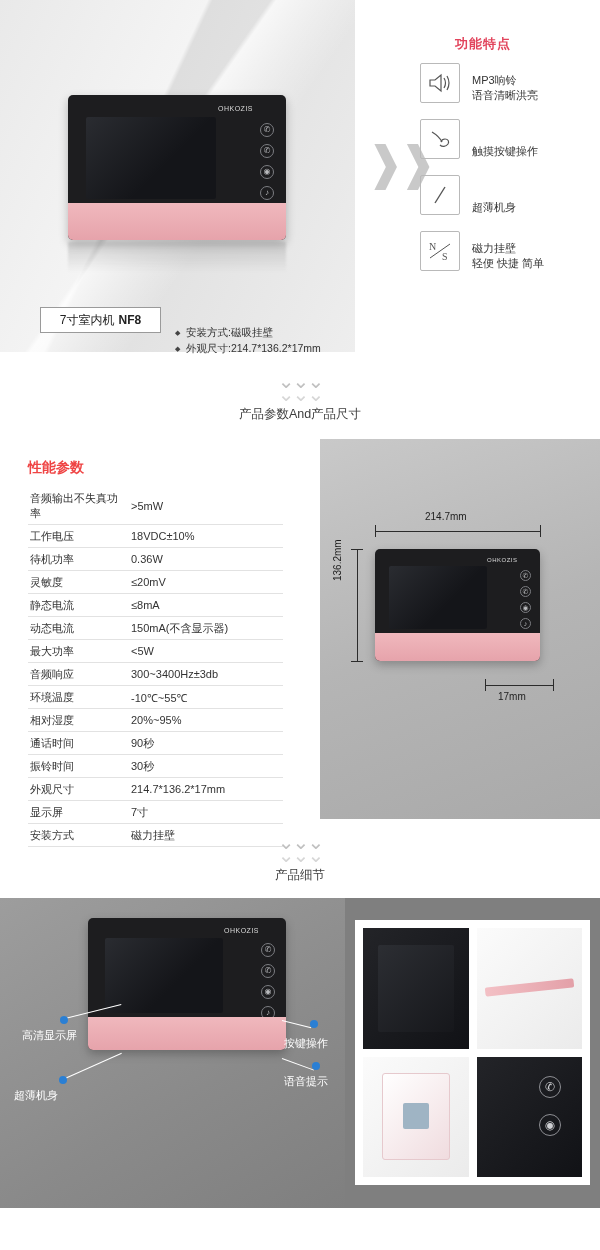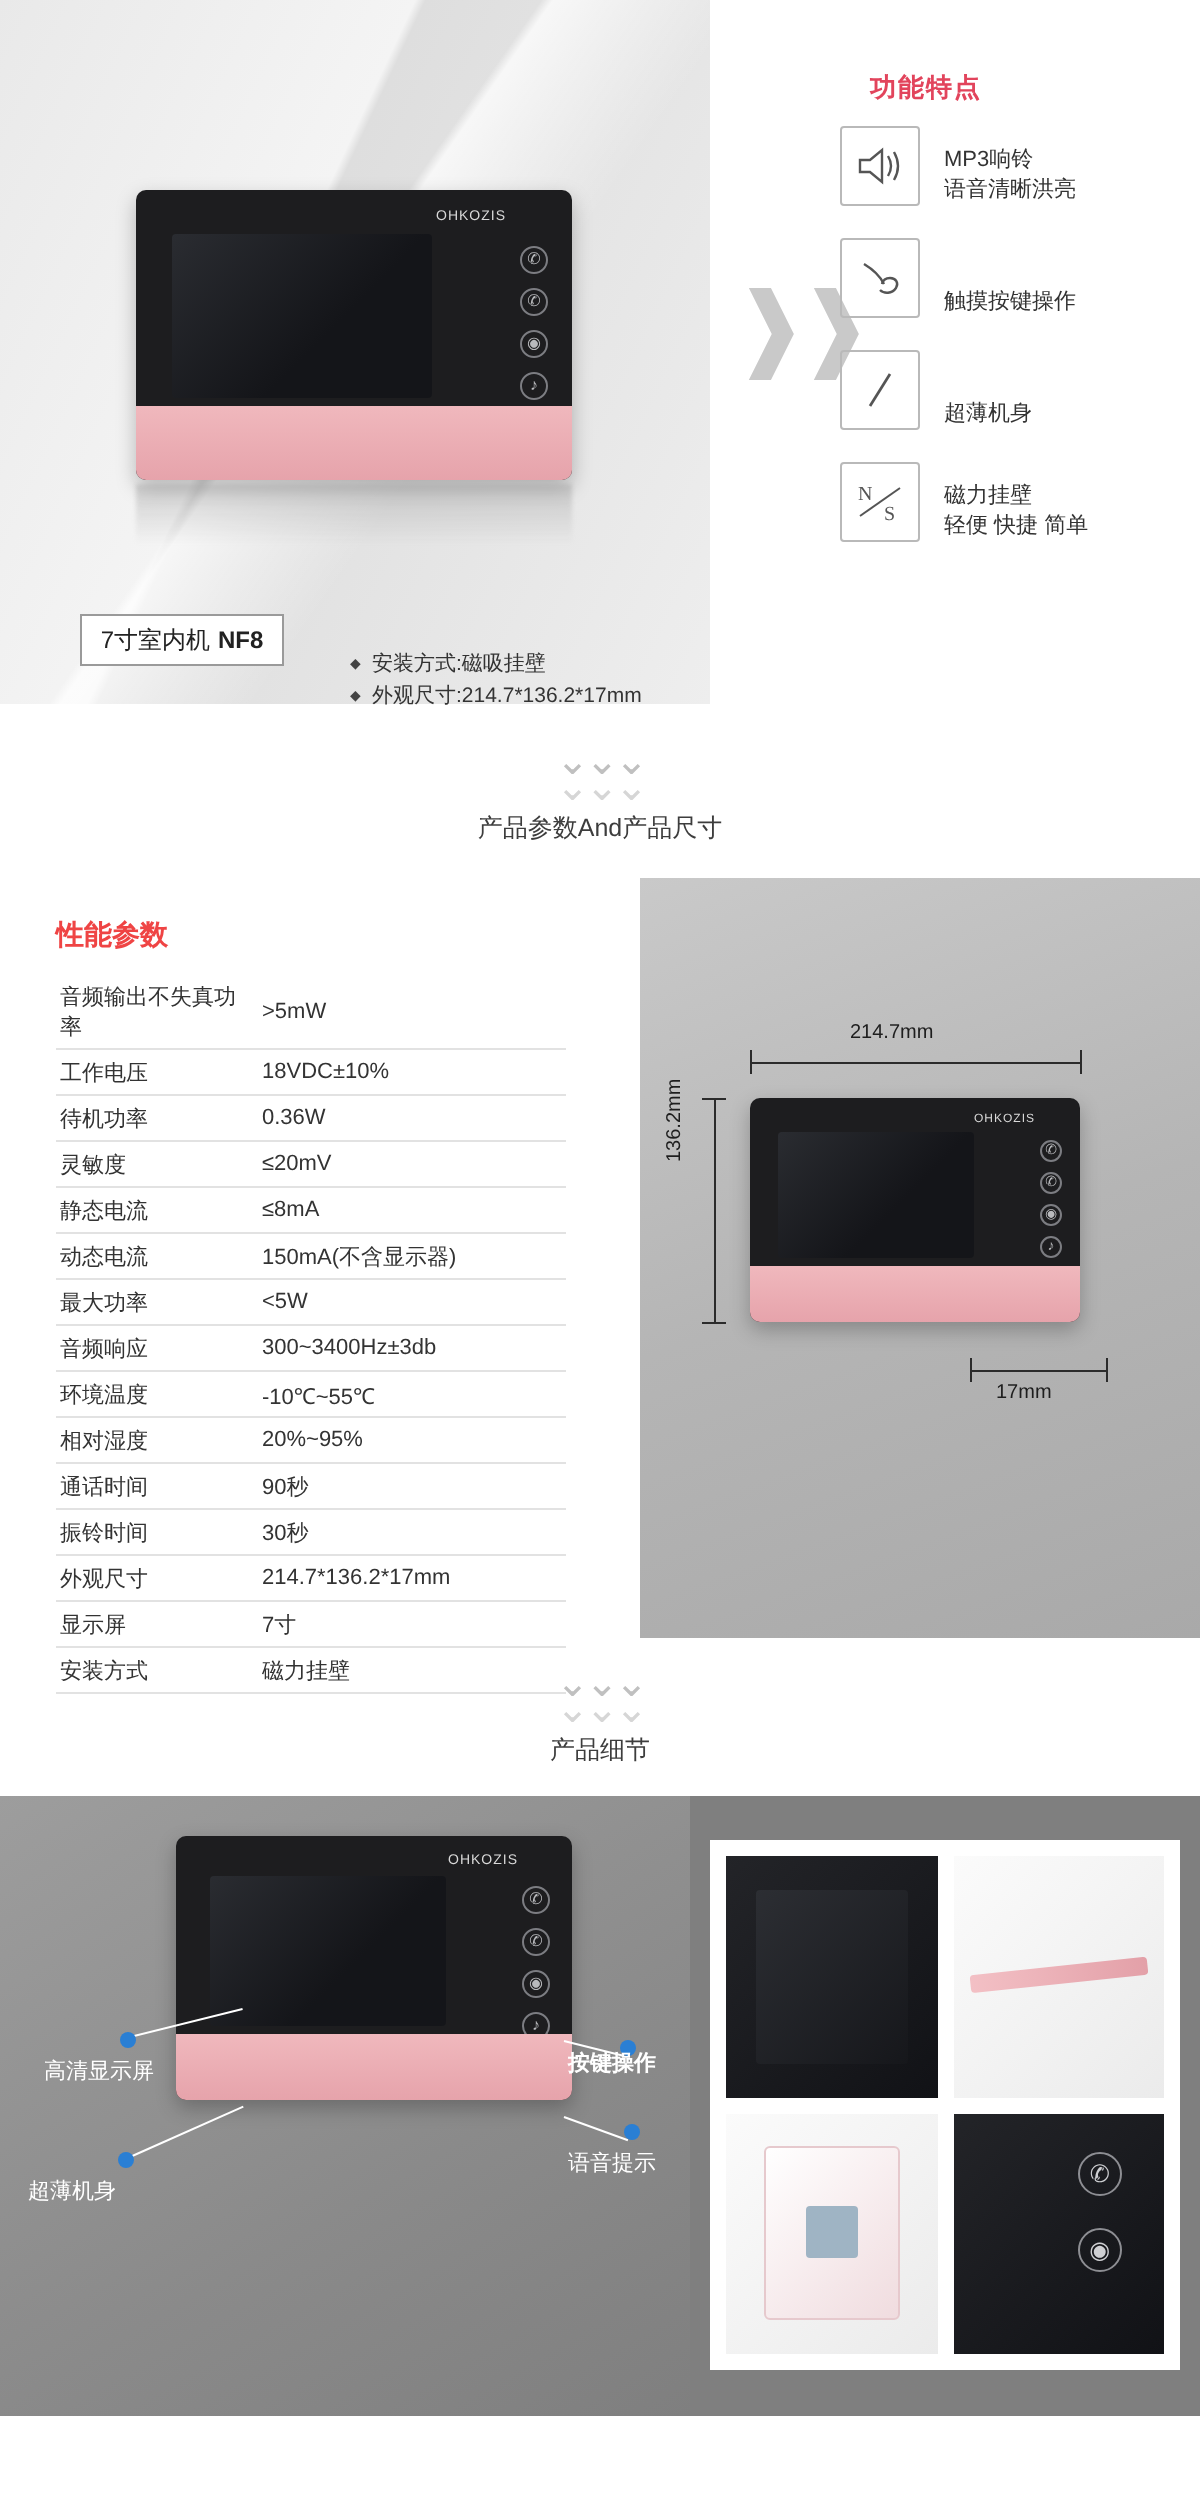--- a/index.html
+++ b/index.html
@@ -63,21 +63,21 @@
   #hero-device{ left:68px; top:95px; }
   #hero-device .dev-body{ width:218px; height:145px; }
   #hero-device .dev-bottom{ height:37px; }
   #hero-device .dev-screen{ left:18px; top:22px; width:130px; height:82px; }
   #hero-device .dev-logo{ left:150px; top:10px; }
   #hero-device .dev-keys{ right:12px; top:28px; }
   #hero-device .dev-reflection{ top:147px; }
 
   
   .label-box{
-    position:absolute; left:40px; top:307px; width:102px; height:26px;
+    position:absolute; left:40px; top:307px; width:121px; height:26px;
     border:1px solid #9a9a9a; background:#fff;
     display:flex; align-items:center; justify-content:center; gap:4px;
     font-size:12px; color:#222;
   }
   .label-box .bold{ font-weight:bold; }
   .hero-specs{
     position:absolute; left:175px; top:324px; font-size:10.5px; color:#333; line-height:16px;
   }
   .hero-specs div{ position:relative; padding-left:11px; }
   .hero-specs div:before{
@@ -86,21 +86,21 @@
 
   
   .big-arrow{
     position:absolute; left:366px; top:135px; width:26px; height:60px;
     color:#c9c9c9; font-size:46px; line-height:56px; font-family:"DejaVu Sans", sans-serif;
   }
   .big-arrow span{ letter-spacing:-6px; }
 
   
   .feat-title{
-    position:absolute; left:435px; top:35px; color:#e2445c; font-size:13px; font-weight:bold;
+    position:absolute; left:455px; top:35px; color:#e2445c; font-size:13px; font-weight:bold;
     letter-spacing:1px;
   }
   .feat-list{ position:absolute; left:420px; top:63px; width:180px; }
   .feat-item{ display:flex; align-items:flex-end; margin-bottom:16px; }
   .feat-icon{
     width:40px; height:40px; border:1px solid #b9b9b9; border-radius:2px;
     display:flex; align-items:center; justify-content:center; flex:0 0 40px;
     color:#555;
   }
   .feat-text{ margin-left:12px; font-size:11px; color:#333; line-height:15px; }
@@ -415,21 +415,21 @@
     <div class="lead" style="left:65px; top:120px; width:58px; transform:rotate(-14deg);"></div>
     <div class="dot" style="left:60px; top:118px;"></div>
     <div class="callout" style="left:22px; top:130px;">高清显示屏</div>
 
     <div class="lead" style="left:65px; top:180px; width:62px; transform:rotate(-24deg);"></div>
     <div class="dot" style="left:59px; top:178px;"></div>
     <div class="callout" style="left:14px; top:190px;">超薄机身</div>
 
     <div class="lead" style="left:282px; top:122px; width:30px; transform:rotate(14deg);"></div>
     <div class="dot" style="left:310px; top:122px;"></div>
-    <div class="callout" style="left:284px; top:126px;font-weight:bold;">按键操作</div>
+    <div class="callout" style="left:284px; top:138px;">按键操作</div>
 
     <div class="lead" style="left:282px; top:160px; width:34px; transform:rotate(20deg);"></div>
     <div class="dot" style="left:312px; top:164px;"></div>
     <div class="callout" style="left:284px; top:176px;">语音提示</div>
   </div>
 
   <div class="details-right">
     <div class="photo-grid">
       <div class="ph ph-dark">
         <div class="ph-screen"></div>

